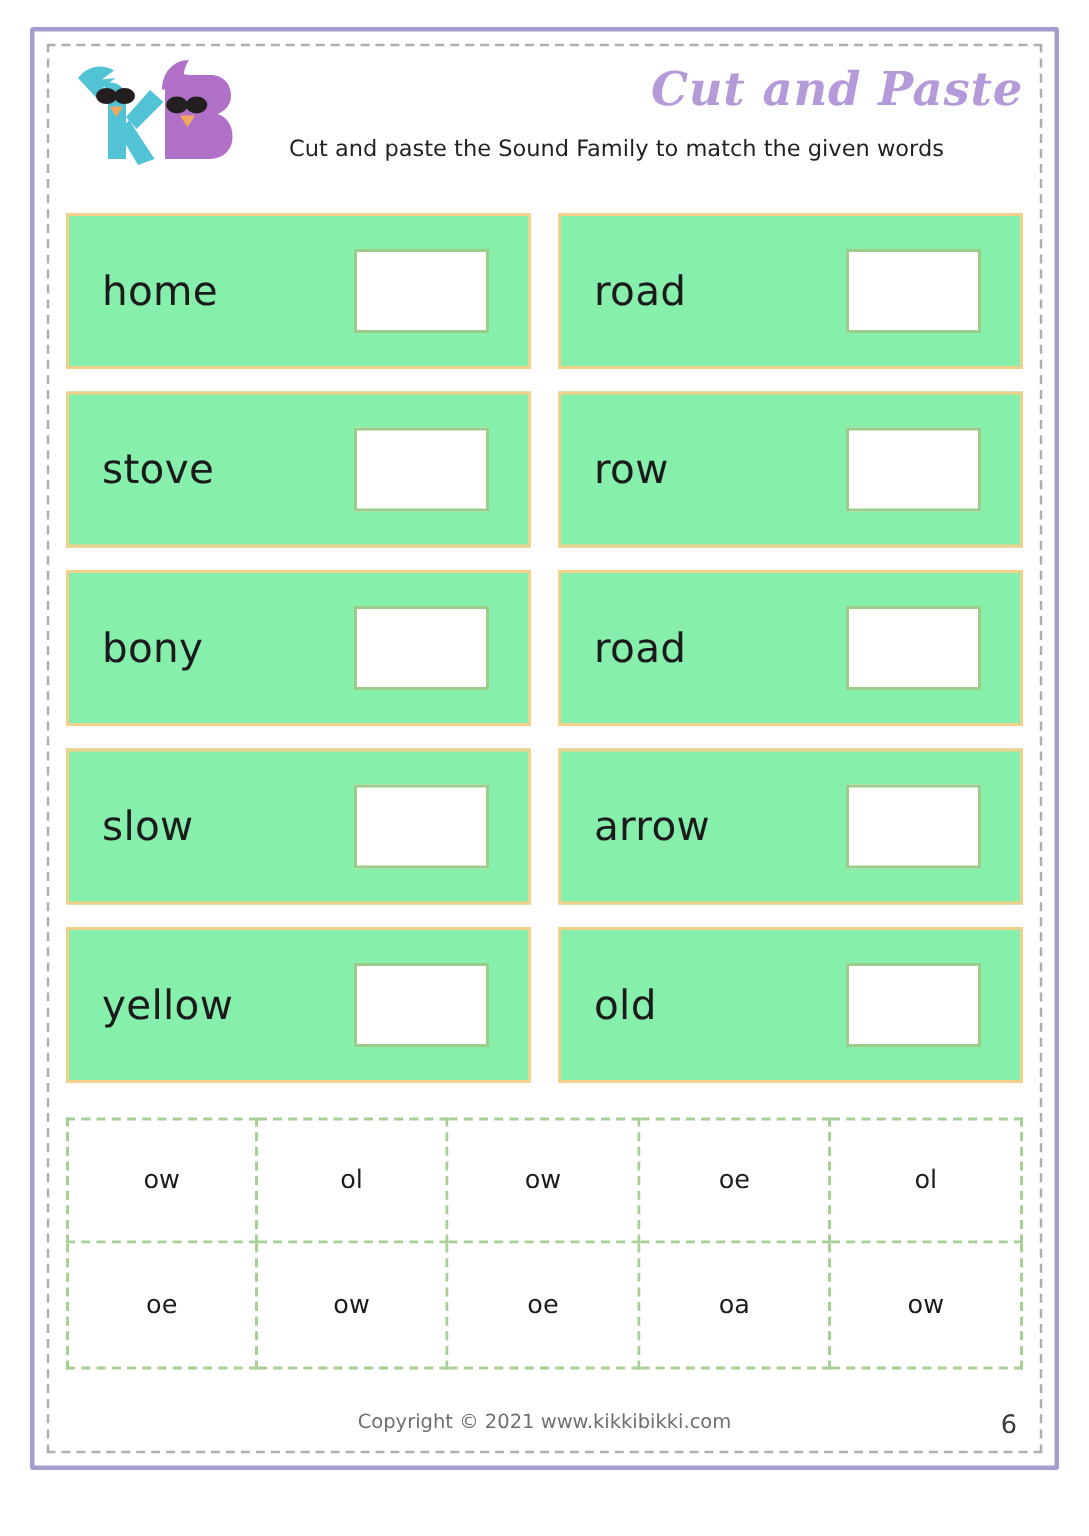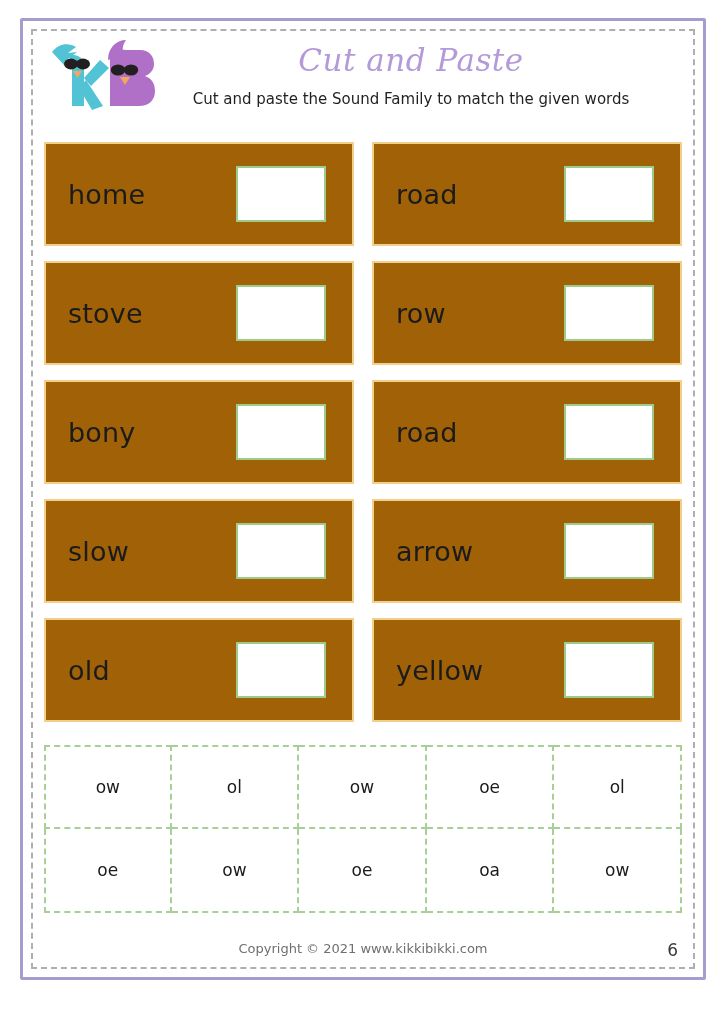--- a/index.html
+++ b/index.html
@@ -66,25 +66,25 @@
     left: 2px;
     top: 2px;
     width: 114px;
     height: 76px;
   }
   .title {
     position: absolute;
     left: 0;
     right: 0;
     top: 6px;
-    text-align: center;
+    text-align: right;
     font-family: "DejaVu Serif", serif;
     font-style: italic;
     font-size: 31px;
-    font-weight: 400;
+    font-weight: 700;
     color: #b49ad8;
     letter-spacing: .5px;
     padding-left: 96px;
   }
   .subtitle {
     position: absolute;
     left: 0;
     right: 0;
     top: 54px;
     text-align: center;
@@ -101,21 +101,21 @@
     right: 0;
     top: 106px;
     display: grid;
     grid-template-columns: 1fr 1fr;
     grid-auto-rows: 104px;
     column-gap: 18px;
     row-gap: 15px;
   }
   .card {
     border: 2px solid #f2d08a;
-    background: #a16207;
+    background: #86efac;
     box-sizing: border-box;
     display: flex;
     align-items: center;
     justify-content: space-between;
     padding: 0 26px 0 22px;
   }
   .card-word {
     font-size: 27px;
     color: #1b1b1b;
     letter-spacing: .2px;
@@ -257,25 +257,25 @@
       <div class="card">
         <span class="card-word">slow</span>
         <span class="answer-box"></span>
       </div>
       <div class="card">
         <span class="card-word">arrow</span>
         <span class="answer-box"></span>
       </div>
 
       <div class="card">
+        <span class="card-word">yellow</span>
+        <span class="answer-box"></span>
+      </div>
+      <div class="card">
         <span class="card-word">old</span>
-        <span class="answer-box"></span>
-      </div>
-      <div class="card">
-        <span class="card-word">yellow</span>
         <span class="answer-box"></span>
       </div>
     </div>
 
     <div class="tiles">
       <div class="tile row-first col-first">ow</div>
       <div class="tile row-first">ol</div>
       <div class="tile row-first">ow</div>
       <div class="tile row-first">oe</div>
       <div class="tile row-first">ol</div>

